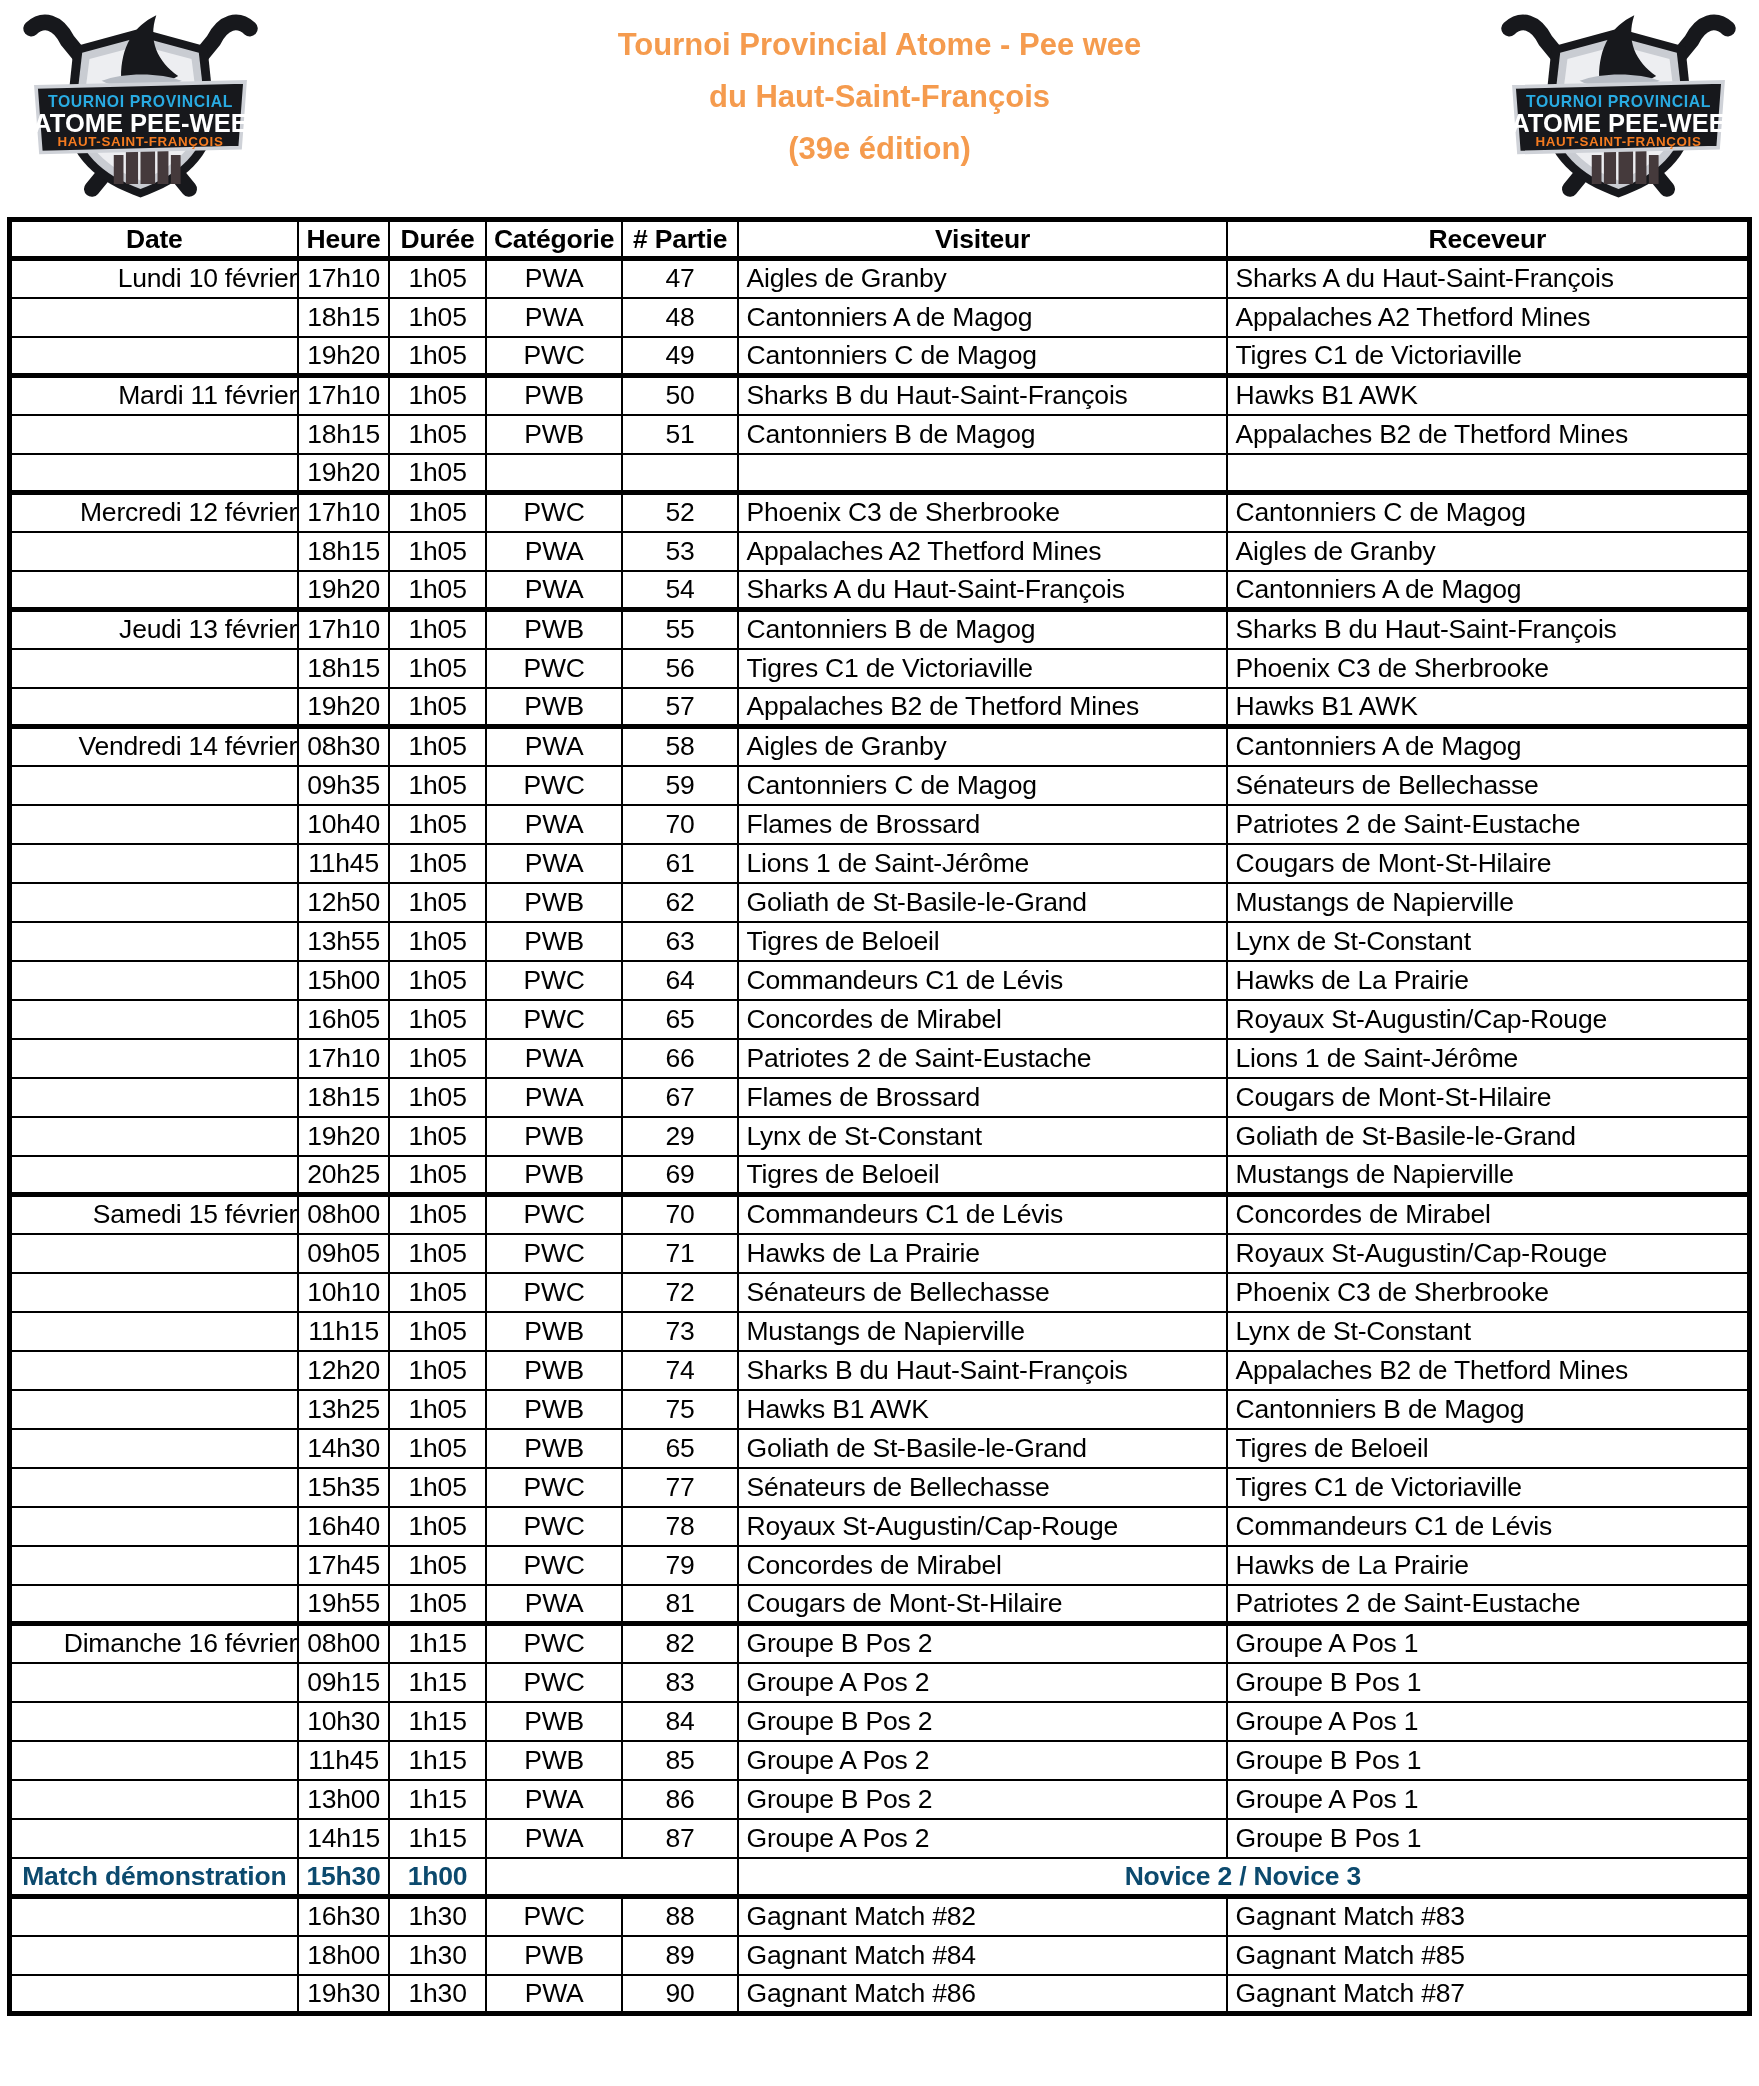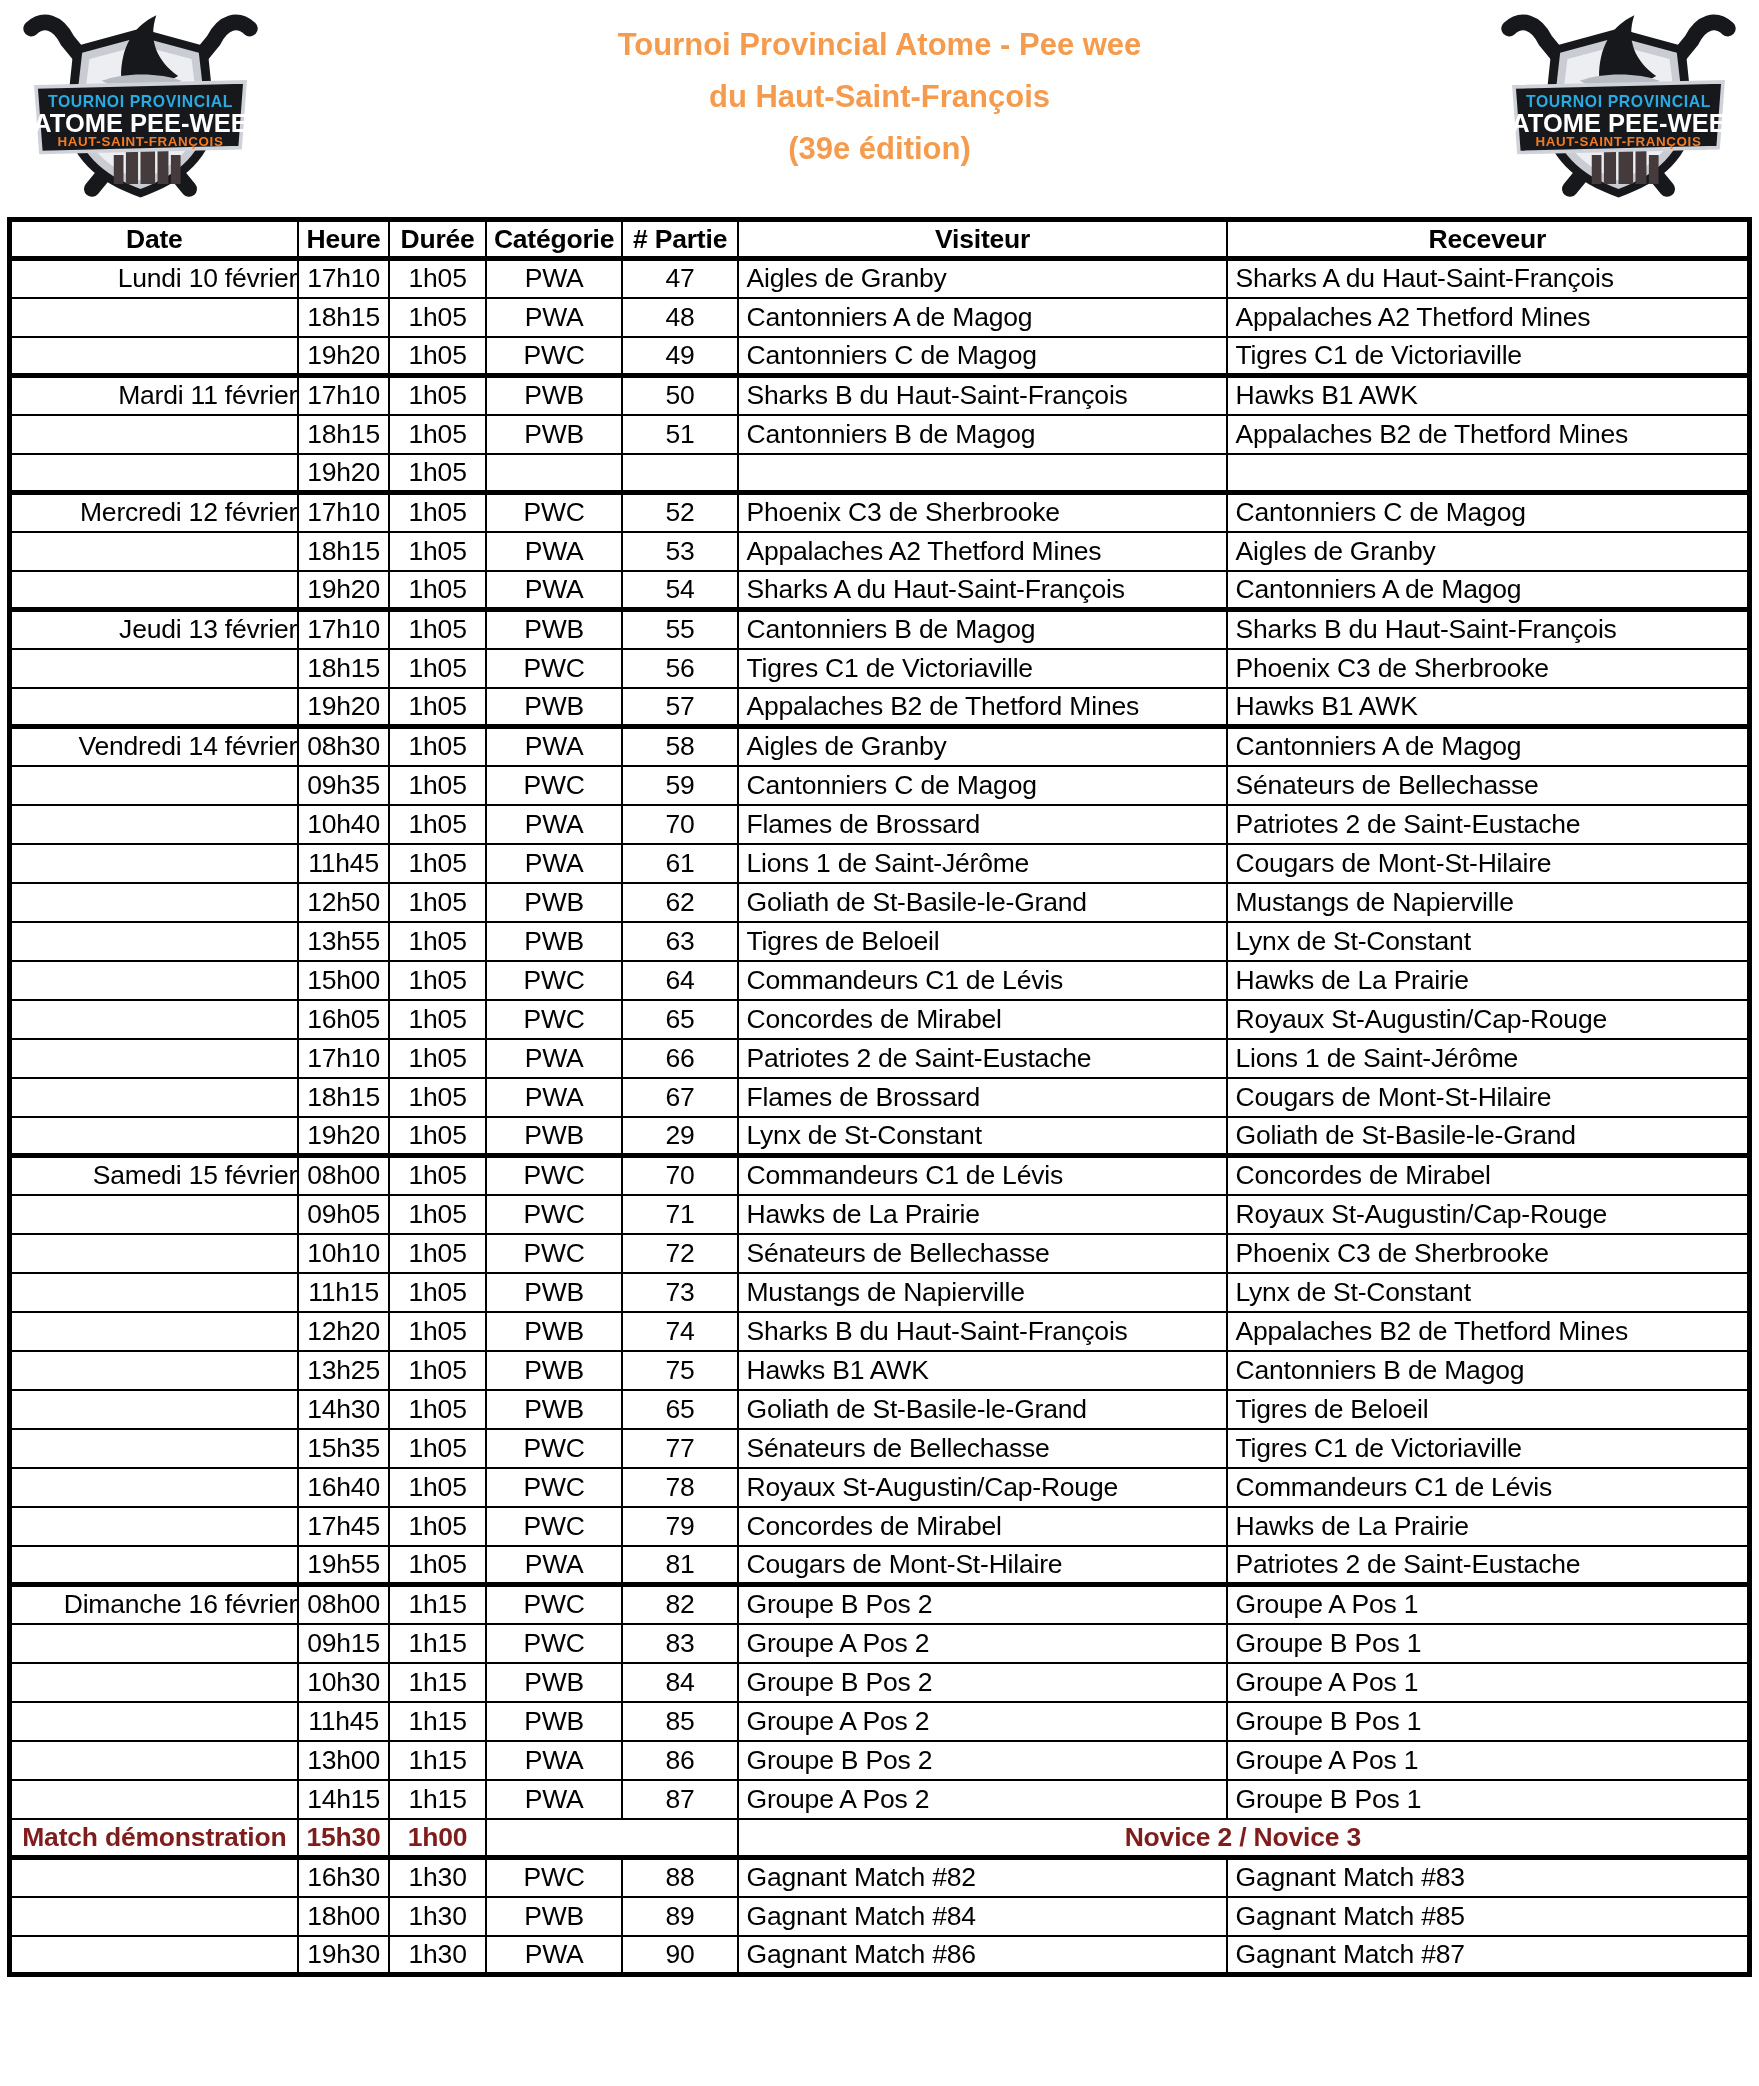--- a/index.html
+++ b/index.html
@@ -24,21 +24,21 @@
   table { border-collapse:collapse; table-layout:fixed; width:1739px;
           margin:0 0 0 6.6px; border:5.9px solid #000; }
   th, td { border:2.9px solid #000; height:39px; overflow:hidden; white-space:nowrap;
            font-size:26.5px; vertical-align:middle; padding:0; letter-spacing:-0.2px; }
   thead tr { height:36px; }
   th { font-weight:bold; text-align:center; border-bottom:5.9px solid #000; }
   tr.group-start td { border-top:5.9px solid #000; }
   td.cell-date { text-align:right; padding-left:6.6px; }
   td.cell-center { text-align:center; }
   td.cell-team { text-align:left; padding-left:7.4px; }
-  tr.demo td { color:#7f1d1d; font-weight:bold; }
+  tr.demo td { color:#0c4a6e; font-weight:bold; }
   tr.demo td.cell-date { text-align:center; padding-left:0; }
 </style>
 </head>
 <body>
 
 <div class="page">
   <header>
 
     <div class="logo logo-left">
       <svg viewBox="0 0 200 158">
@@ -303,20 +303,29 @@
         </tr>
         <tr>
           <td class="cell-date"></td>
           <td class="cell-center">19h20</td>
           <td class="cell-center">1h05</td>
           <td class="cell-center">PWB</td>
           <td class="cell-center">29</td>
           <td class="cell-team">Lynx de St-Constant</td>
           <td class="cell-team">Goliath de St-Basile-le-Grand</td>
         </tr>
+        <tr>
+          <td class="cell-date"></td>
+          <td class="cell-center">20h25</td>
+          <td class="cell-center">1h05</td>
+          <td class="cell-center">PWB</td>
+          <td class="cell-center">69</td>
+          <td class="cell-team">Tigres de Beloeil</td>
+          <td class="cell-team">Mustangs de Napierville</td>
+        </tr>
         <tr class="group-start">
           <td class="cell-date">Samedi 15 février</td>
           <td class="cell-center">08h00</td>
           <td class="cell-center">1h05</td>
           <td class="cell-center">PWC</td>
           <td class="cell-center">70</td>
           <td class="cell-team">Commandeurs C1 de Lévis</td>
           <td class="cell-team">Concordes de Mirabel</td>
         </tr>
         <tr>

